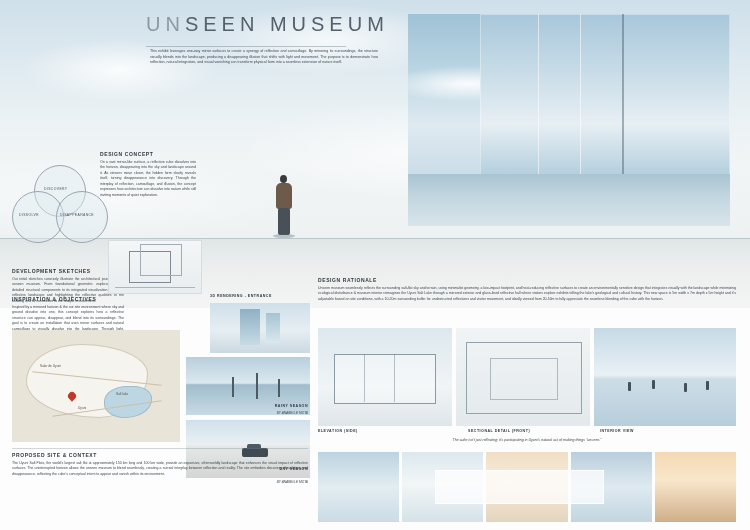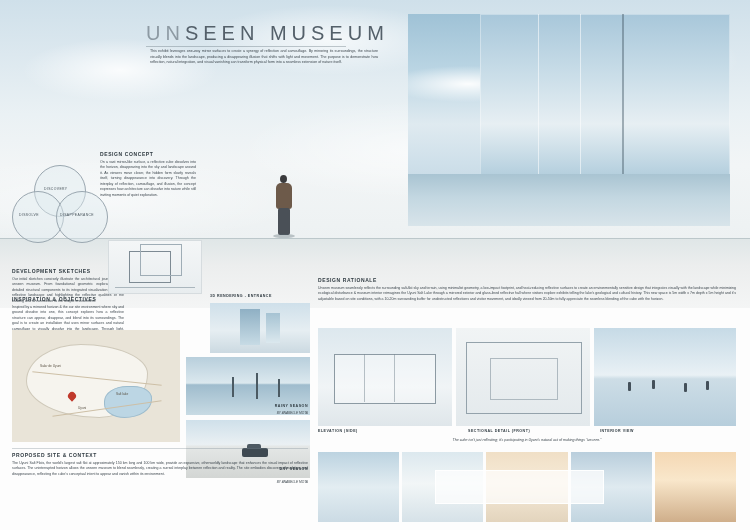--- a/index.html
+++ b/index.html
@@ -28,21 +28,21 @@
   .hero-ground{
     position:absolute;left:0;top:238px;width:750px;height:70px;
     background:linear-gradient(180deg,#dfe6e7 0%,#eceeee 40%,#f4f5f5 100%);
   }
   .horizon-line{
     position:absolute;left:0;top:238px;width:750px;height:1px;background:rgba(120,140,150,.35);
   }
 
   
   .title{
-    position:absolute;left:146px;top:22px;
+    position:absolute;left:146px;top:13px;
     font-size:20px;letter-spacing:5px;color:#54606a;font-weight:400;
   }
   .title .un{color:#8d9aa3;}
   .title-rule{position:absolute;left:146px;top:46px;width:200px;height:1px;background:rgba(90,105,115,.35);}
 
   .intro{
     position:absolute;left:150px;top:49px;width:228px;
     font-size:3.6px;line-height:1.55;color:#3c464d;text-align:justify;
   }
 

